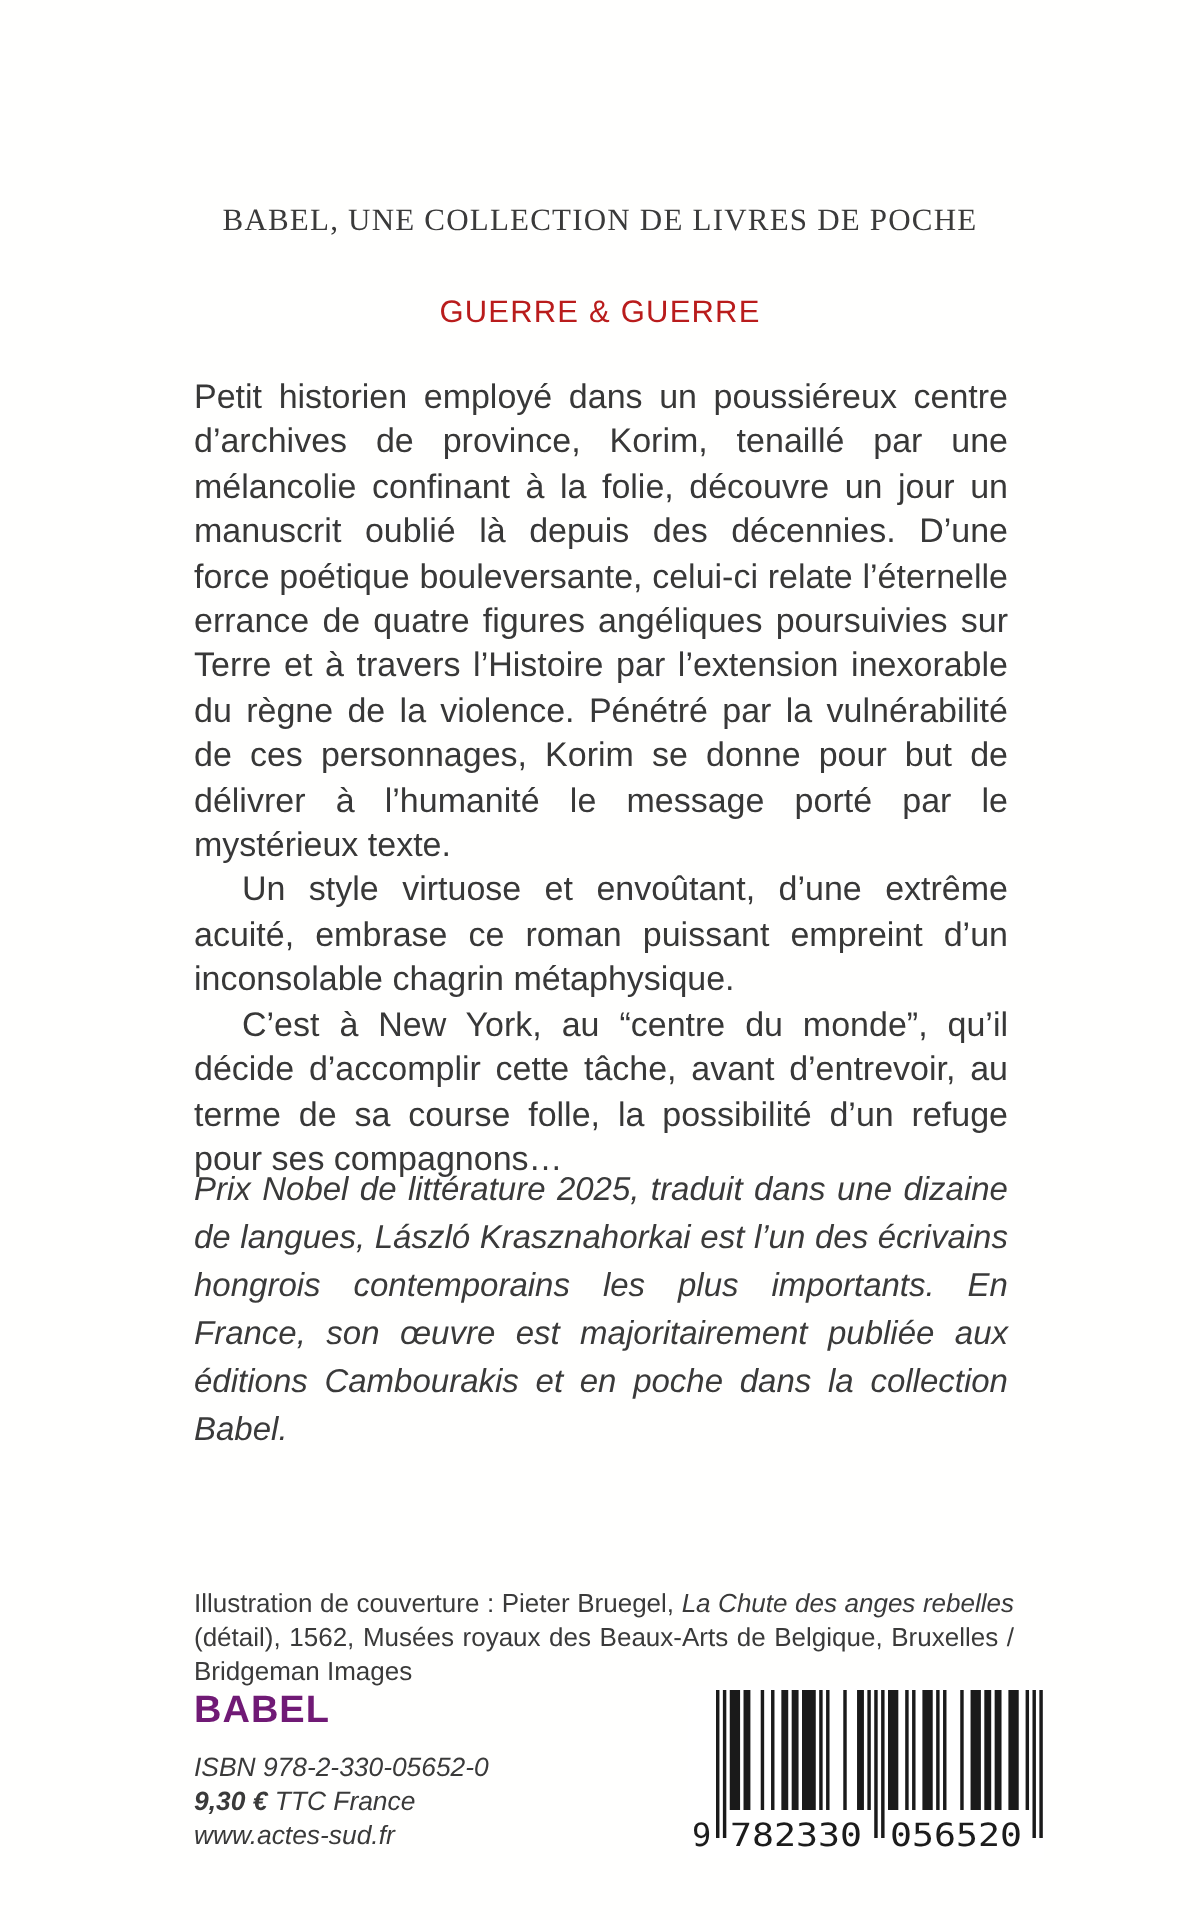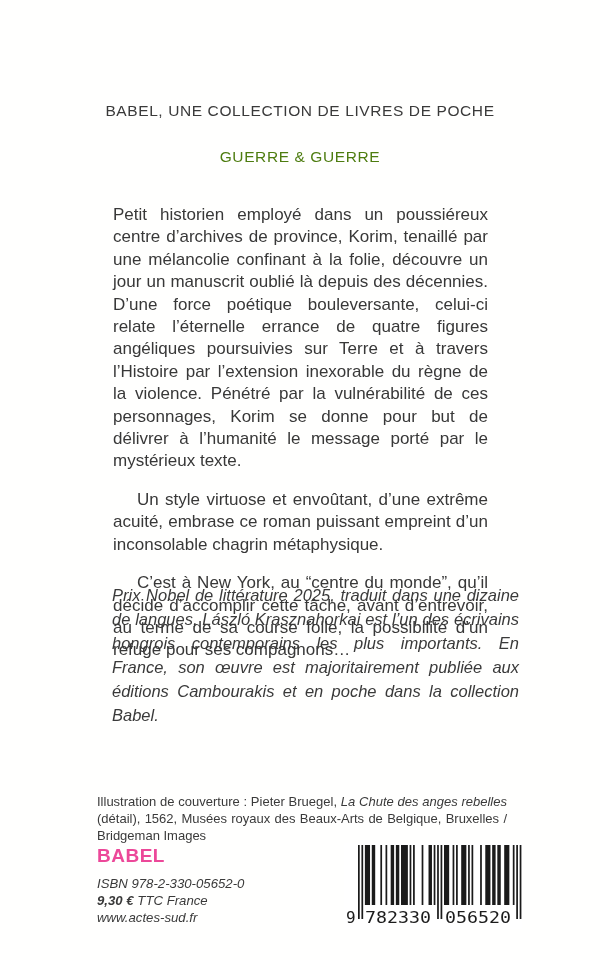--- a/index.html
+++ b/index.html
@@ -20,45 +20,46 @@
     position: absolute;
     left: 0;
     width: 100%;
     text-align: center;
     letter-spacing: 0.6px;
   }
   .collection-header {
     top: 102px;
     font-size: 15.5px;
     color: #3a3a3a;
+    font-family: Liberation Serif, serif;
   }
   .book-title {
     top: 148px;
     font-size: 15.5px;
-    color: #4d7c0f;
+    color: #b91c1c;
   }
   .synopsis {
     position: absolute;
     left: 97px;
     top: 188px;
     width: 407px;
   }
   .synopsis p {
-    margin: 16px;
+    margin: 0;
     font-size: 17px;
     line-height: 22.4px;
     text-align: justify;
     color: #383838;
   }
   .synopsis p.indent {
     text-indent: 24px;
   }
   .author-note {
     position: absolute;
-    left: 112px;
+    left: 97px;
     top: 583px;
     width: 407px;
     margin: 0;
     font-size: 16.5px;
     font-style: italic;
     line-height: 24px;
     text-align: justify;
     color: #3a3a3a;
   }
   .cover-credit {
@@ -72,21 +73,21 @@
     text-align: justify;
     color: #3a3a3a;
   }
   .imprint {
     position: absolute;
     left: 97px;
     top: 845px;
     font-size: 19px;
     font-weight: 700;
     letter-spacing: 0.5px;
-    color: #ec4899;
+    color: #701a75;
   }
   .colophon {
     position: absolute;
     left: 97px;
     top: 875px;
     font-size: 13.2px;
     font-style: italic;
     line-height: 17.2px;
     color: #3a3a3a;
   }

